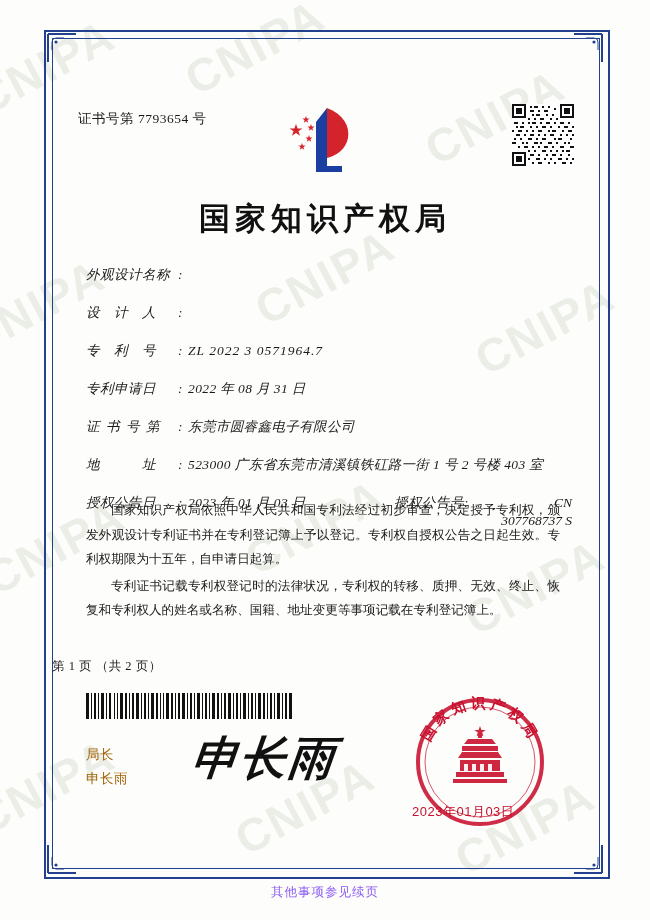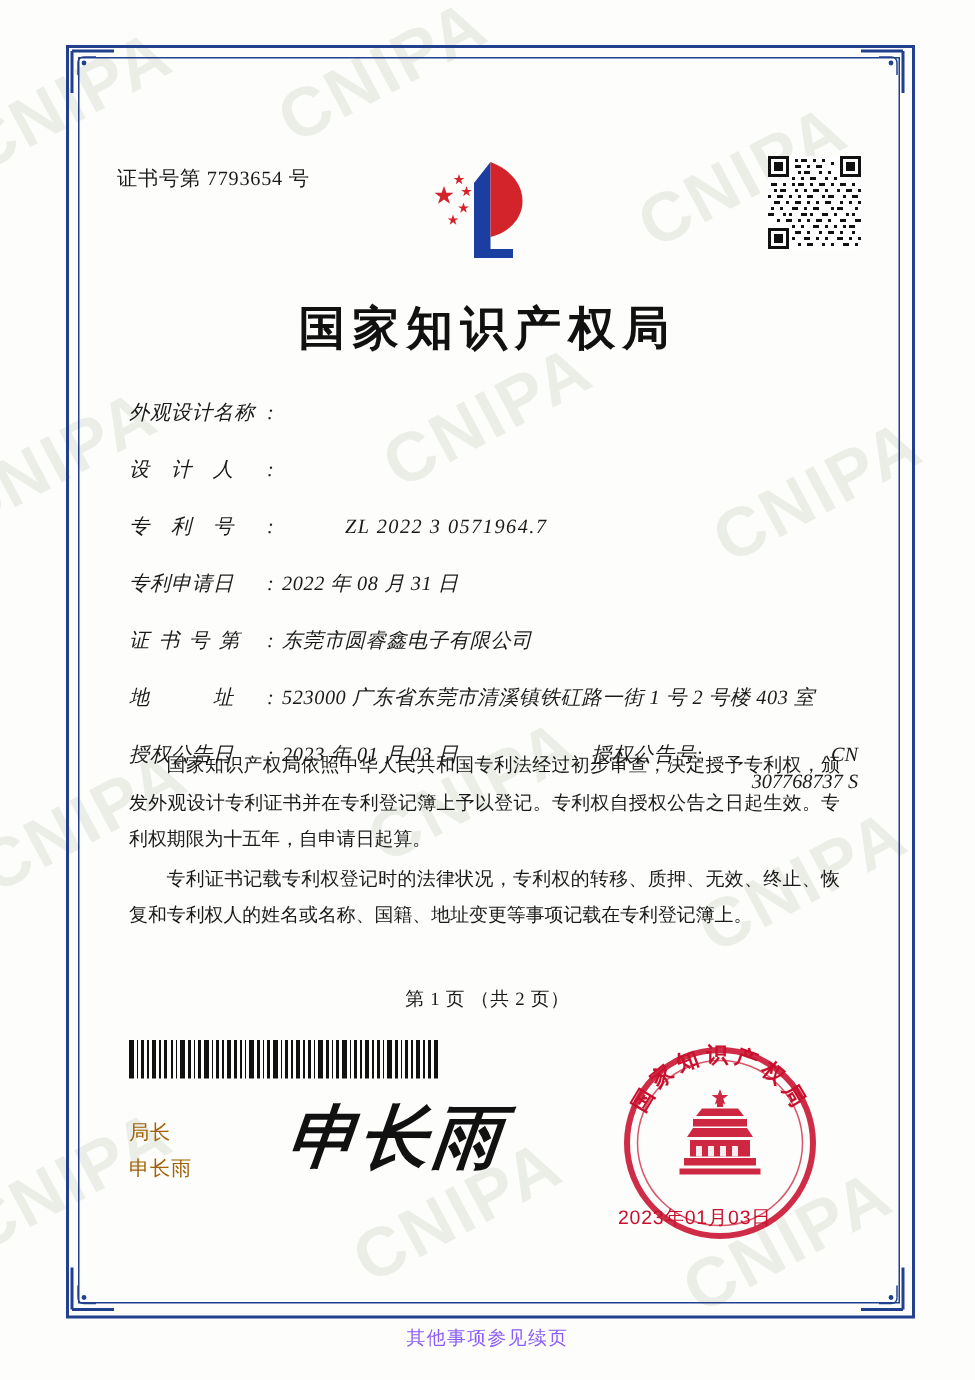--- a/index.html
+++ b/index.html
@@ -151,21 +151,21 @@
     font-style: italic;
   }
   .flabel {
     width: 92px;
     flex: 0 0 92px;
     letter-spacing: .5px;
   }
   .flabel.sp4 { letter-spacing: 6.5px; }
   .fcolon { flex: 0 0 10px; }
   .fvalue { flex: 1 1 auto; letter-spacing: .4px; }
-  .fvalue.mono-ish { letter-spacing: 1px; margin-left: 42px; }
+  .fvalue.mono-ish { letter-spacing: 1px; }
 
   .frow.split .fvalue { flex: 0 0 auto; width: 196px; }
   .frow.split .flabel2 {
     flex: 0 0 auto;
     letter-spacing: .5px;
     margin-left: 10px;
   }
   .frow.split .fvalue2 { flex: 1 1 auto; margin-left: 20px; text-align: right; }
 
   
@@ -234,21 +234,21 @@
     color: #c8102e;
     letter-spacing: .5px;
     font-family: "Liberation Sans", sans-serif;
   }
 
   .pagenum {
     position: absolute;
     left: 0;
     right: 0;
     bottom: 18px;
-    text-align: center;
+    text-align: left;
     font-size: 12.5px;
     color: #1a1a1a;
     letter-spacing: .5px;
   }
 
   .footnote {
     position: absolute;
     left: 0;
     right: 0;
     top: 884px;

